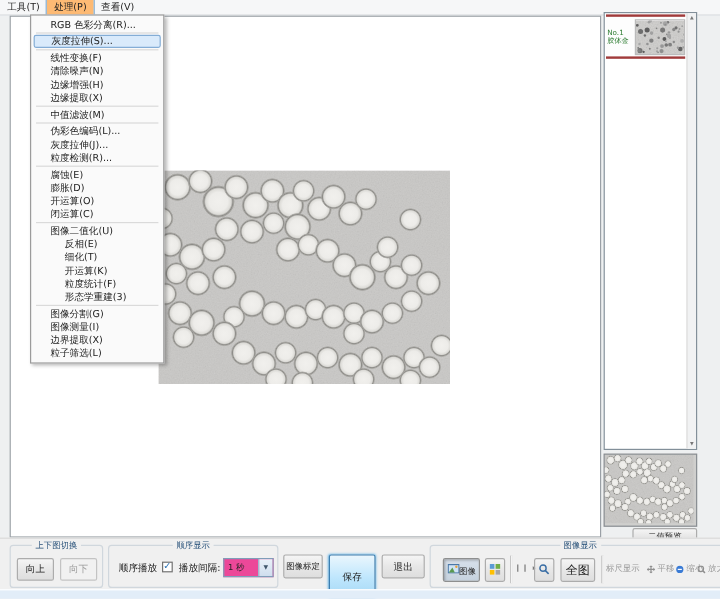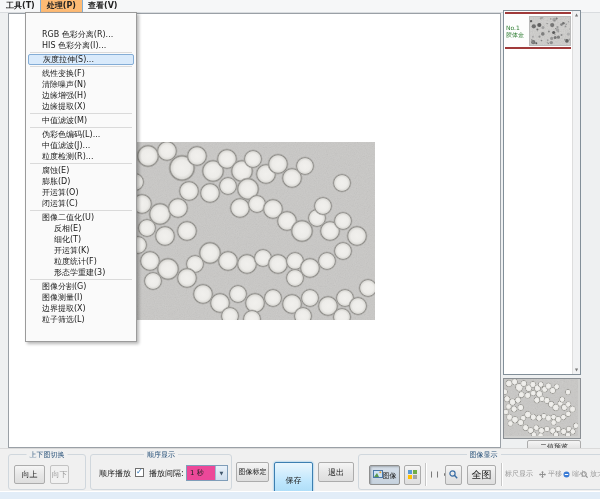--- a/index.html
+++ b/index.html
@@ -1,25 +1,25 @@
 <!DOCTYPE html>
 <html><head>
 <meta charset="utf-8">
 <style>
   html,body{margin:0;padding:0;width:600px;height:499px;overflow:hidden;}
   body{position:relative;background:#eef0f1;font-family:"DejaVu Sans",sans-serif;font-size:8px;color:#222;}
   
   #menubar{position:absolute;left:0;top:0;width:600px;height:12px;background:#f6f7f8;border-bottom:1px solid #d9dcdf;}
-  .mb-item{display:inline-block;height:10px;line-height:10px;padding:1px 6px 4px 6px;cursor:default;font-weight:bold;}
+  .mb-item{display:inline-block;height:10px;line-height:10px;padding:1px 6px 4px 6px;cursor:default;}
   .mb-item.active{background:#fdba74;outline:1px solid #84aed3;}
   
   #canvas{position:absolute;left:8px;top:13px;width:491px;height:433px;background:#ffffff;border:1px solid #9aa0a6;}
   #photo{position:absolute;left:132px;top:142px;width:243px;height:178px;z-index:2;}
   
-  #dropdown{position:absolute;left:25px;top:12px;width:110px;background:#fafafa;border:1px solid #9b9b9b;box-shadow:2px 2px 3px rgba(0,0,0,.28);padding:16px 0;z-index:20;}
+  #dropdown{position:absolute;left:25px;top:12px;width:110px;background:#fafafa;border:1px solid #9b9b9b;box-shadow:2px 2px 3px rgba(0,0,0,.28);padding:2px 0;z-index:20;}
   .mi{height:11px;line-height:11px;padding-left:16px;white-space:nowrap;cursor:default;}
   .mi.indent{padding-left:28px;}
   .mi.hl{margin:0 2px;padding-left:14px;background:#d9eafb;border:1px solid #84add6;border-radius:2px;height:9px;line-height:9px;}
   .msep{height:1px;background:#dadada;margin:1px 4px;}
   
   #sidebar-list{position:absolute;left:503px;top:10px;width:76px;height:363px;background:#fff;border:1px solid #828f99;}
   #sb-scroll{position:absolute;right:0;top:0;width:7px;height:100%;background:#f1f2f3;border-left:1px solid #ddd;}
   .sb-arrow{position:absolute;left:0;width:7px;font-size:4px;color:#777;text-align:center;line-height:6px;cursor:default;}
   #list-item{position:absolute;left:1px;top:1px;width:66px;height:33px;border-top:2px solid #a03a3a;border-bottom:2px solid #a03a3a;display:flex;align-items:center;background:#fdfdfd;cursor:default;}
   #list-item-text{width:24px;font-size:6px;line-height:7px;color:#2e7d32;padding-left:1px;overflow:hidden;}
@@ -132,33 +132,32 @@
     <circle cx="236" cy="146" r="9" fill="url(#pg)" stroke="#9d9c98" stroke-width="0.6"></circle>
     <circle cx="98" cy="174" r="9" fill="url(#pg)" stroke="#9d9c98" stroke-width="0.6"></circle>
     <circle cx="171" cy="174" r="9" fill="url(#pg)" stroke="#9d9c98" stroke-width="0.6"></circle>
     <circle cx="6" cy="103" r="9" fill="url(#pg)" stroke="#9d9c98" stroke-width="0.6"></circle>
     <circle cx="120" cy="177" r="9" fill="url(#pg)" stroke="#9d9c98" stroke-width="0.6"></circle>
     <circle cx="210" cy="175" r="9" fill="url(#pg)" stroke="#9d9c98" stroke-width="0.6"></circle>
   </svg>
 
 <div id="dropdown">
     <div class="mi">RGB 色彩分离(R)...</div>
-    <div class="mi">HIS 色彩分离(I)...</div>
     <div class="msep"></div>
     <div class="mi hl">灰度拉伸(S)...</div>
     <div class="msep"></div>
     <div class="mi">线性变换(F)</div>
     <div class="mi">清除噪声(N)</div>
     <div class="mi">边缘增强(H)</div>
     <div class="mi">边缘提取(X)</div>
     <div class="msep"></div>
     <div class="mi">中值滤波(M)</div>
     <div class="msep"></div>
     <div class="mi">伪彩色编码(L)...</div>
-    <div class="mi">中值滤波(J)...</div>
+    <div class="mi">灰度拉伸(J)...</div>
     <div class="mi">粒度检测(R)...</div>
     <div class="msep"></div>
     <div class="mi">腐蚀(E)</div>
     <div class="mi">膨胀(D)</div>
     <div class="mi">开运算(O)</div>
     <div class="mi">闭运算(C)</div>
     <div class="msep"></div>
     <div class="mi">图像二值化(U)</div>
     <div class="mi indent">反相(E)</div>
     <div class="mi indent">细化(T)</div>
@@ -305,21 +304,21 @@
       <circle cx="210" cy="175" r="9" fill="url(#pg)" stroke="#9d9c98" stroke-width="0.6"></circle>
     </svg>
 </div>
 <button id="preview-btn" class="btn">二值预览</button>
 
 <div id="bottom-panel">
 
   <div class="groupbox" style="left:8px;top:5px;width:78px;height:36px;">
     <div class="group-label">上下图切换</div>
     <button class="btn" style="position:absolute;left:5px;top:10px;width:31px;height:19px;">向上</button>
-    <button class="btn disabled" style="position:absolute;left:41px;top:10px;width:19px;height:19px;">向下</button>
+    <button class="btn disabled" style="position:absolute;left:41px;top:10px;width:31px;height:19px;">向下</button>
   </div>
 
   <div class="groupbox" style="left:90px;top:5px;width:142px;height:36px;">
     <div class="group-label">顺序显示</div>
     <span style="position:absolute;left:8px;top:13px;">顺序播放</span>
     <span class="chk" style="left:44px;top:13px;">
         <span class="mark">✓</span>
       </span>
     <span style="position:absolute;left:58px;top:13px;text-align:right;">播放间隔:</span>
     <span class="combo" style="left:95px;top:10px;width:42px;height:16px;">

